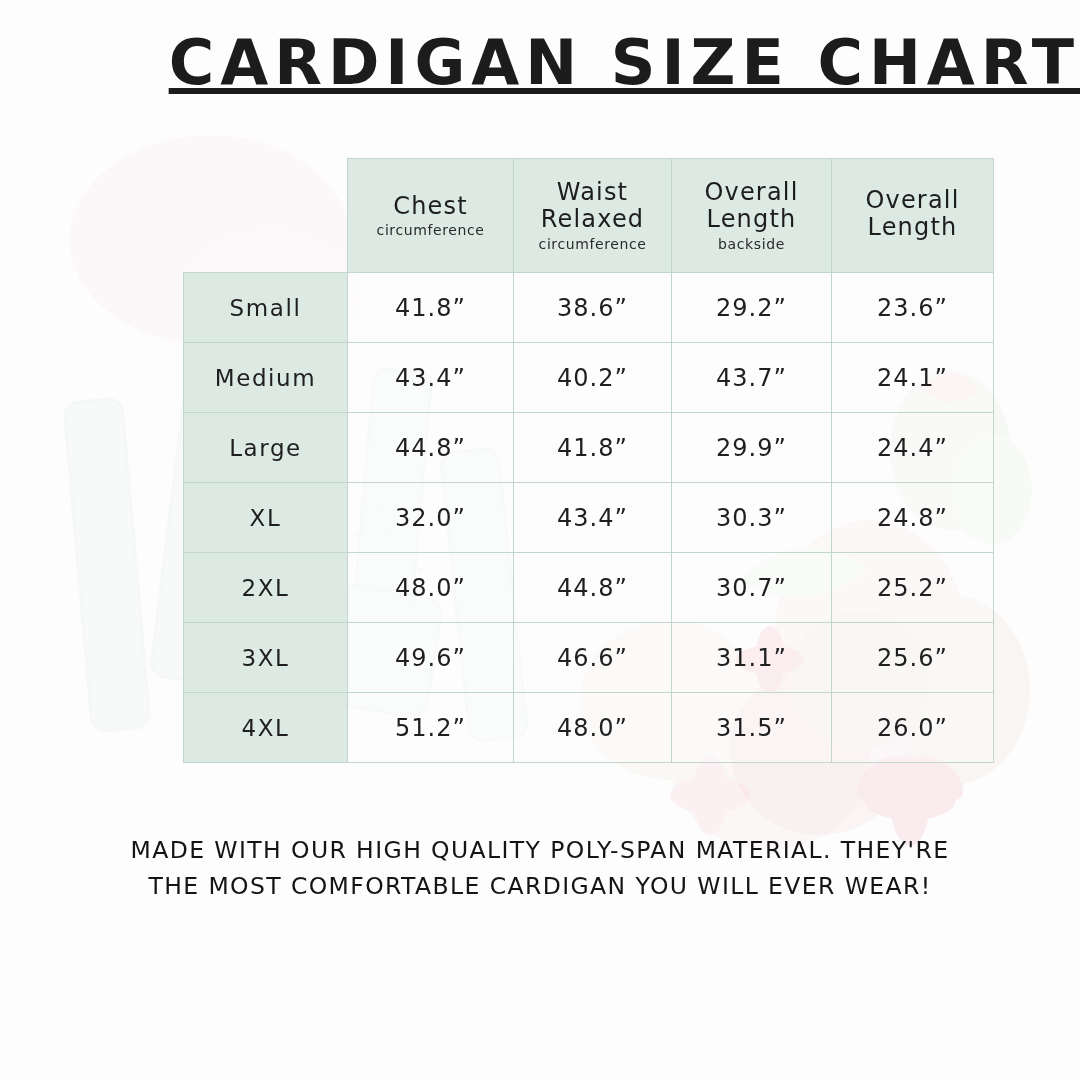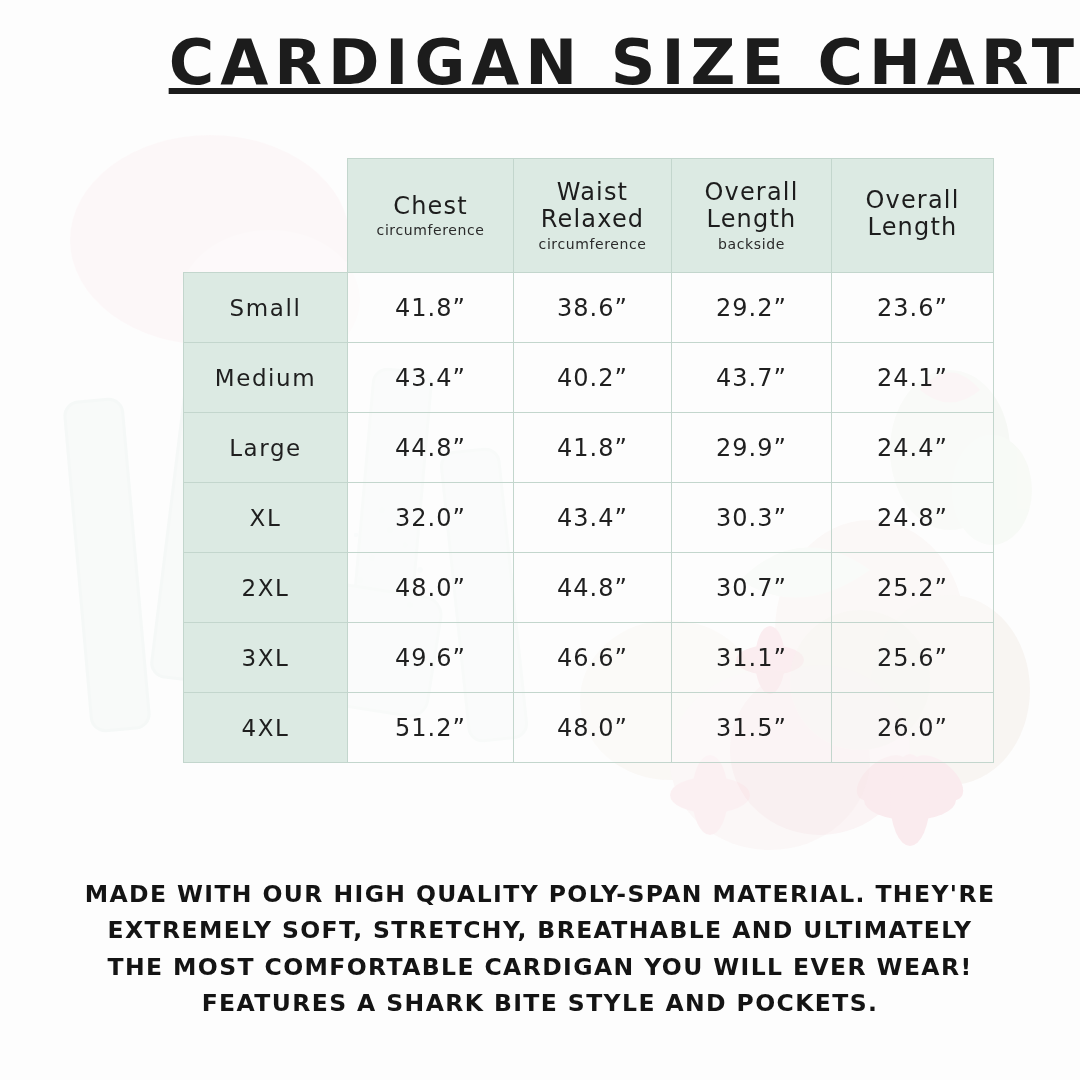--- a/index.html
+++ b/index.html
@@ -125,26 +125,26 @@
     letter-spacing: 1.6px;
   }
   tbody td.val {
     background: rgba(255,255,255,0.30);
   }
 
   
   .footer {
     position: absolute;
     left: 40px; right: 40px;
-    top: 876px;
+    top: 832px;
     text-align: center;
     color: #141414;
     font-family: "DejaVu Sans", sans-serif;
     font-size: 23.5px;
-    font-weight: 700;
+    font-weight: 400;
     letter-spacing: 1.4px;
     line-height: 1.55;
   }
   .footer div { white-space: nowrap; }
 </style>
 </head>
 <body>
 
 <div id="page">
 
@@ -291,18 +291,16 @@
           <td class="val">48.0”</td>
           <td class="val">31.5”</td>
           <td class="val">26.0”</td>
         </tr>
       </tbody>
     </table>
   </div>
 
   <div class="footer">
     <div>MADE WITH OUR HIGH QUALITY POLY-SPAN MATERIAL. THEY'RE</div>
-    <div>EXTREMELY SOFT, STRETCHY, BREATHABLE AND ULTIMATELY</div>
     <div>THE MOST COMFORTABLE CARDIGAN YOU WILL EVER WEAR!</div>
-    <div>FEATURES A SHARK BITE STYLE AND POCKETS.</div>
   </div>
 
 </div>
 
 </body></html>

